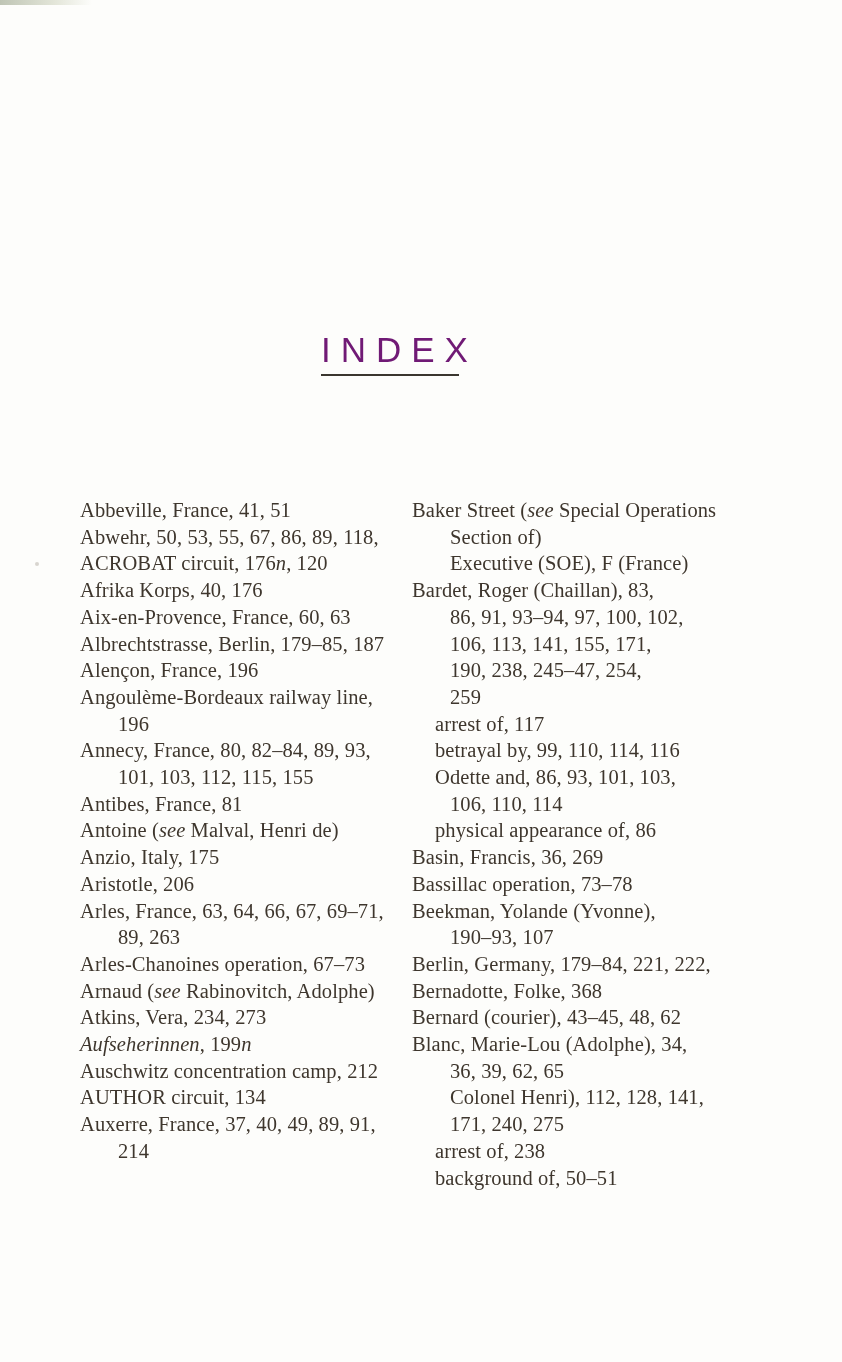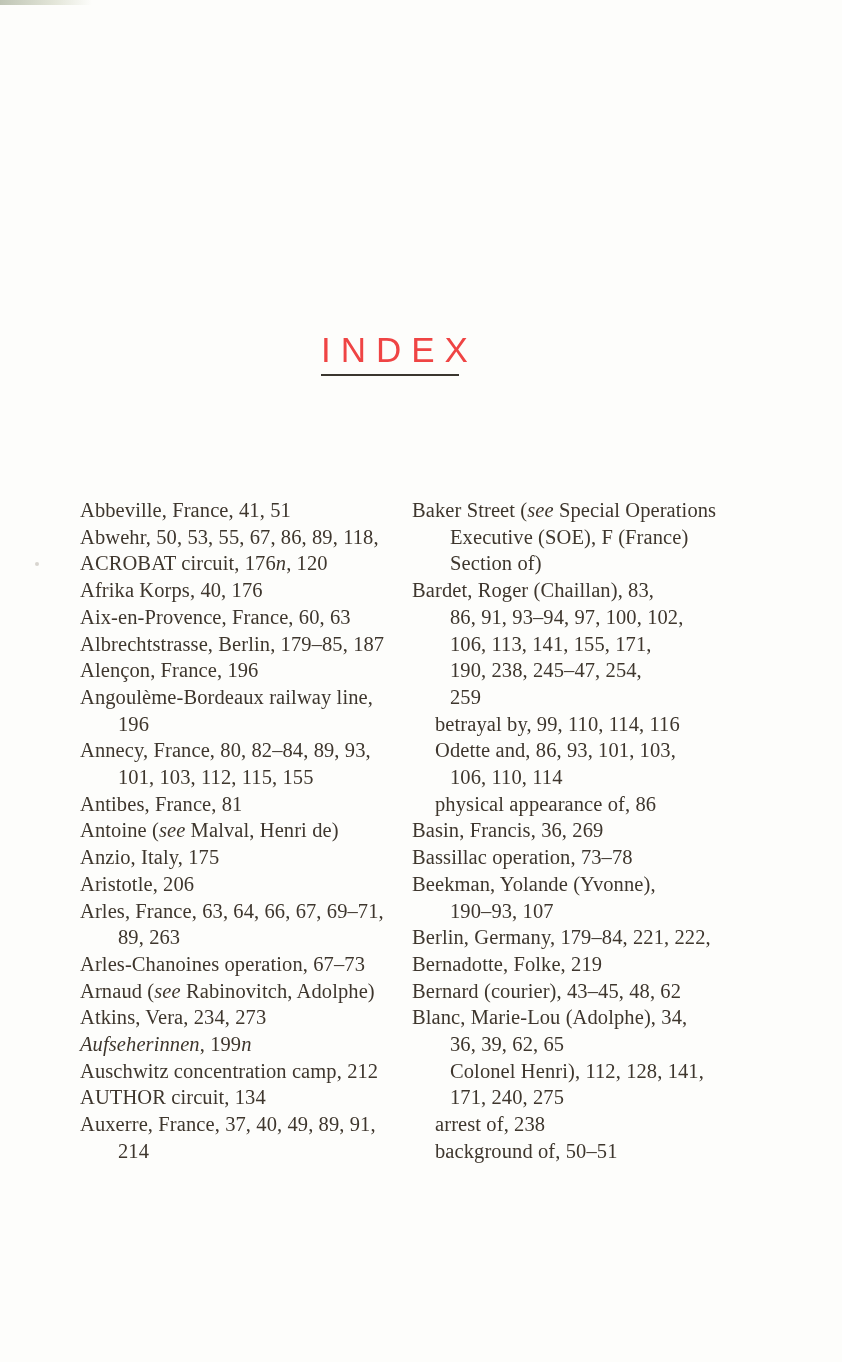--- a/index.html
+++ b/index.html
@@ -20,21 +20,21 @@
   .speck{
     position:absolute;left:35px;top:562px;width:4px;height:4px;
     border-radius:50%;background:#b9b5ab;opacity:.55;
   }
   
   .title-block{position:absolute;top:334px;left:321px;}
   .title{
     font-family:"Liberation Sans", sans-serif;
     font-size:35px;line-height:32px;
     letter-spacing:10px;font-weight:400;
-    color:#ef4444;
+    color:#701a75;
   }
   .rule{margin-top:8px;width:138px;height:2px;background:#3a362f;}
   
   .col{
     position:absolute;top:497px;
     font-size:20.5px;line-height:26.7px;
     letter-spacing:.1px;
   }
   .col-left{left:80px;width:340px;}
   .col-right{left:412px;width:360px;}
@@ -77,37 +77,38 @@
       <div class="line main"><span>Arnaud (</span><span class="it">see</span><span> Rabinovitch, Adolphe)</span></div>
       <div class="line main"><span>Atkins, Vera, 234, 273</span></div>
       <div class="line main"><span class="it">Aufseherinnen</span><span>, 199</span><span class="it">n</span></div>
       <div class="line main"><span>Auschwitz concentration camp, 212</span></div>
       <div class="line main"><span>AUTHOR circuit, 134</span></div>
       <div class="line main"><span>Auxerre, France, 37, 40, 49, 89, 91,</span></div>
       <div class="line cont"><span>214</span></div>
     </div>
   <div class="col col-right">
       <div class="line main"><span>Baker Street (</span><span class="it">see</span><span> Special Operations</span></div>
+      <div class="line cont"><span>Section of)</span></div>
       <div class="line cont"><span>Executive (SOE), F (France)</span></div>
-      <div class="line cont"><span>Section of)</span></div>
       <div class="line main"><span>Bardet, Roger (Chaillan), 83,</span></div>
       <div class="line cont"><span>86, 91, 93–94, 97, 100, 102,</span></div>
       <div class="line cont"><span>106, 113, 141, 155, 171,</span></div>
       <div class="line cont"><span>190, 238, 245–47, 254,</span></div>
       <div class="line cont"><span>259</span></div>
+      <div class="line sub"><span>arrest of, 117</span></div>
       <div class="line sub"><span>betrayal by, 99, 110, 114, 116</span></div>
       <div class="line sub"><span>Odette and, 86, 93, 101, 103,</span></div>
       <div class="line cont"><span>106, 110, 114</span></div>
       <div class="line sub"><span>physical appearance of, 86</span></div>
       <div class="line main"><span>Basin, Francis, 36, 269</span></div>
       <div class="line main"><span>Bassillac operation, 73–78</span></div>
       <div class="line main"><span>Beekman, Yolande (Yvonne),</span></div>
       <div class="line cont"><span>190–93, 107</span></div>
       <div class="line main"><span>Berlin, Germany, 179–84, 221, 222,</span></div>
-      <div class="line main"><span>Bernadotte, Folke, 219</span></div>
+      <div class="line main"><span>Bernadotte, Folke, 368</span></div>
       <div class="line main"><span>Bernard (courier), 43–45, 48, 62</span></div>
       <div class="line main"><span>Blanc, Marie-Lou (Adolphe), 34,</span></div>
       <div class="line cont"><span>36, 39, 62, 65</span></div>
       <div class="line cont"><span>Colonel Henri), 112, 128, 141,</span></div>
       <div class="line cont"><span>171, 240, 275</span></div>
       <div class="line sub"><span>arrest of, 238</span></div>
       <div class="line sub"><span>background of, 50–51</span></div>
     </div>
 </div>
 

